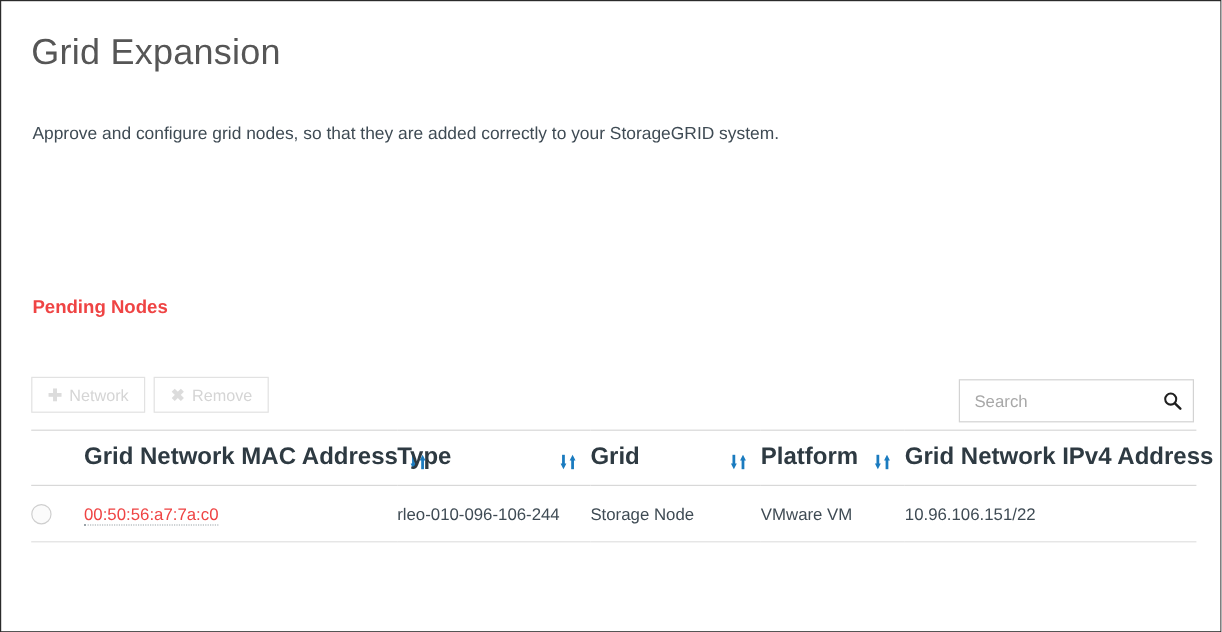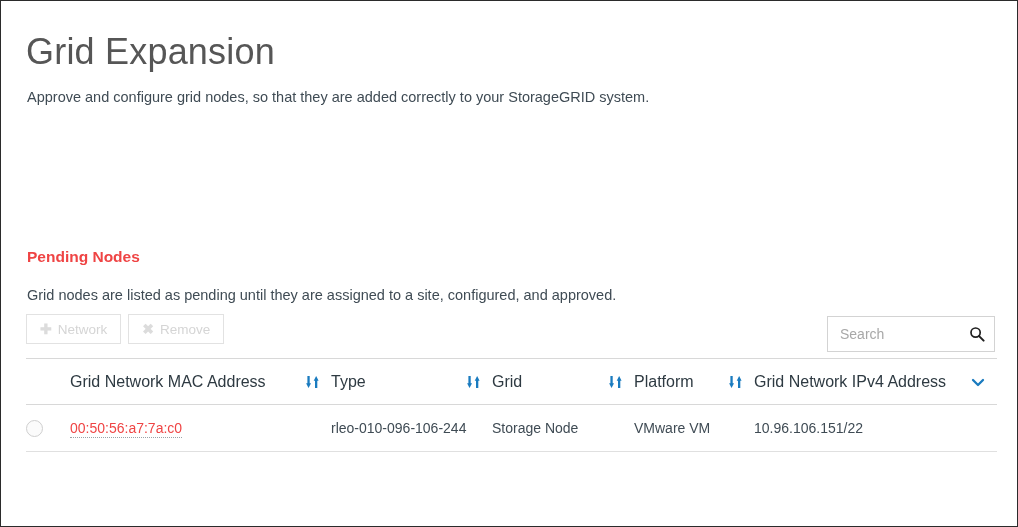--- a/index.html
+++ b/index.html
@@ -26,33 +26,33 @@
     top: 0;
     right: 22px;
     bottom: 0;
   }
 
   
   .page-title {
     position: absolute;
     left: 0;
     top: 6px;
-    font-size: 36px;
+    font-size: 30px;
     font-weight: 300;
     color: #565656;
     letter-spacing: 0.2px;
     line-height: 1.15;
     white-space: nowrap;
   }
 
   
   .intro-text {
     position: absolute;
     left: 1px;
-    top: 71px;
+    top: 86px;
     font-size: 14.5px;
     color: #3f4b54;
     line-height: 1.45;
     white-space: nowrap;
   }
 
   
   .primary-button {
     position: absolute;
     left: 0;
@@ -117,21 +117,21 @@
     line-height: 1;
     color: #dcdcdc;
     font-weight: bold;
   }
 
   
   .search-wrap {
     position: absolute;
     right: 0;
     top: 315px;
-    width: 168px;
+    width: 196px;
     height: 36px;
     box-sizing: border-box;
     border: 1px solid #d3d3d3;
     background: #ffffff;
   }
   .search-input {
     position: absolute;
     left: 0; top: 0;
     width: 176px;
     height: 100%;
@@ -171,22 +171,22 @@
     font-weight: normal;
     text-align: left;
   }
   .node-table thead tr {
     border-top: 1px solid #d8d8d8;
     border-bottom: 1px solid #d8d8d8;
   }
   .node-table thead th {
     height: 45px;
     vertical-align: middle;
-    font-size: 16px;
-    font-weight: normal;
+    font-size: 20px;
+    font-weight: bold;
     color: #2e3a42;
     white-space: nowrap;
   }
   .hcell {
     display: flex;
     align-items: center;
     justify-content: space-between;
     padding-right: 12px;
   }
   .hlabel { white-space: nowrap; }
@@ -246,21 +246,20 @@
 
 <div class="screen">
   <div class="inner">
 
     <h1 class="page-title">Grid Expansion</h1>
 
     <p class="intro-text">Approve and configure grid nodes, so that they are added correctly to your StorageGRID system.</p>
 
 
     <h2 class="section-heading">Pending Nodes</h2>
-    <p class="section-desc">Grid nodes are listed as pending until they are assigned to a site, configured, and approved.</p>
 
     <div class="action-bar">
       <button class="action-button">
         <span class="glyph">✚</span>
         <span>Network</span>
       </button>
       <button class="action-button">
         <span class="glyph">✖</span>
         <span>Remove</span>
       </button>

